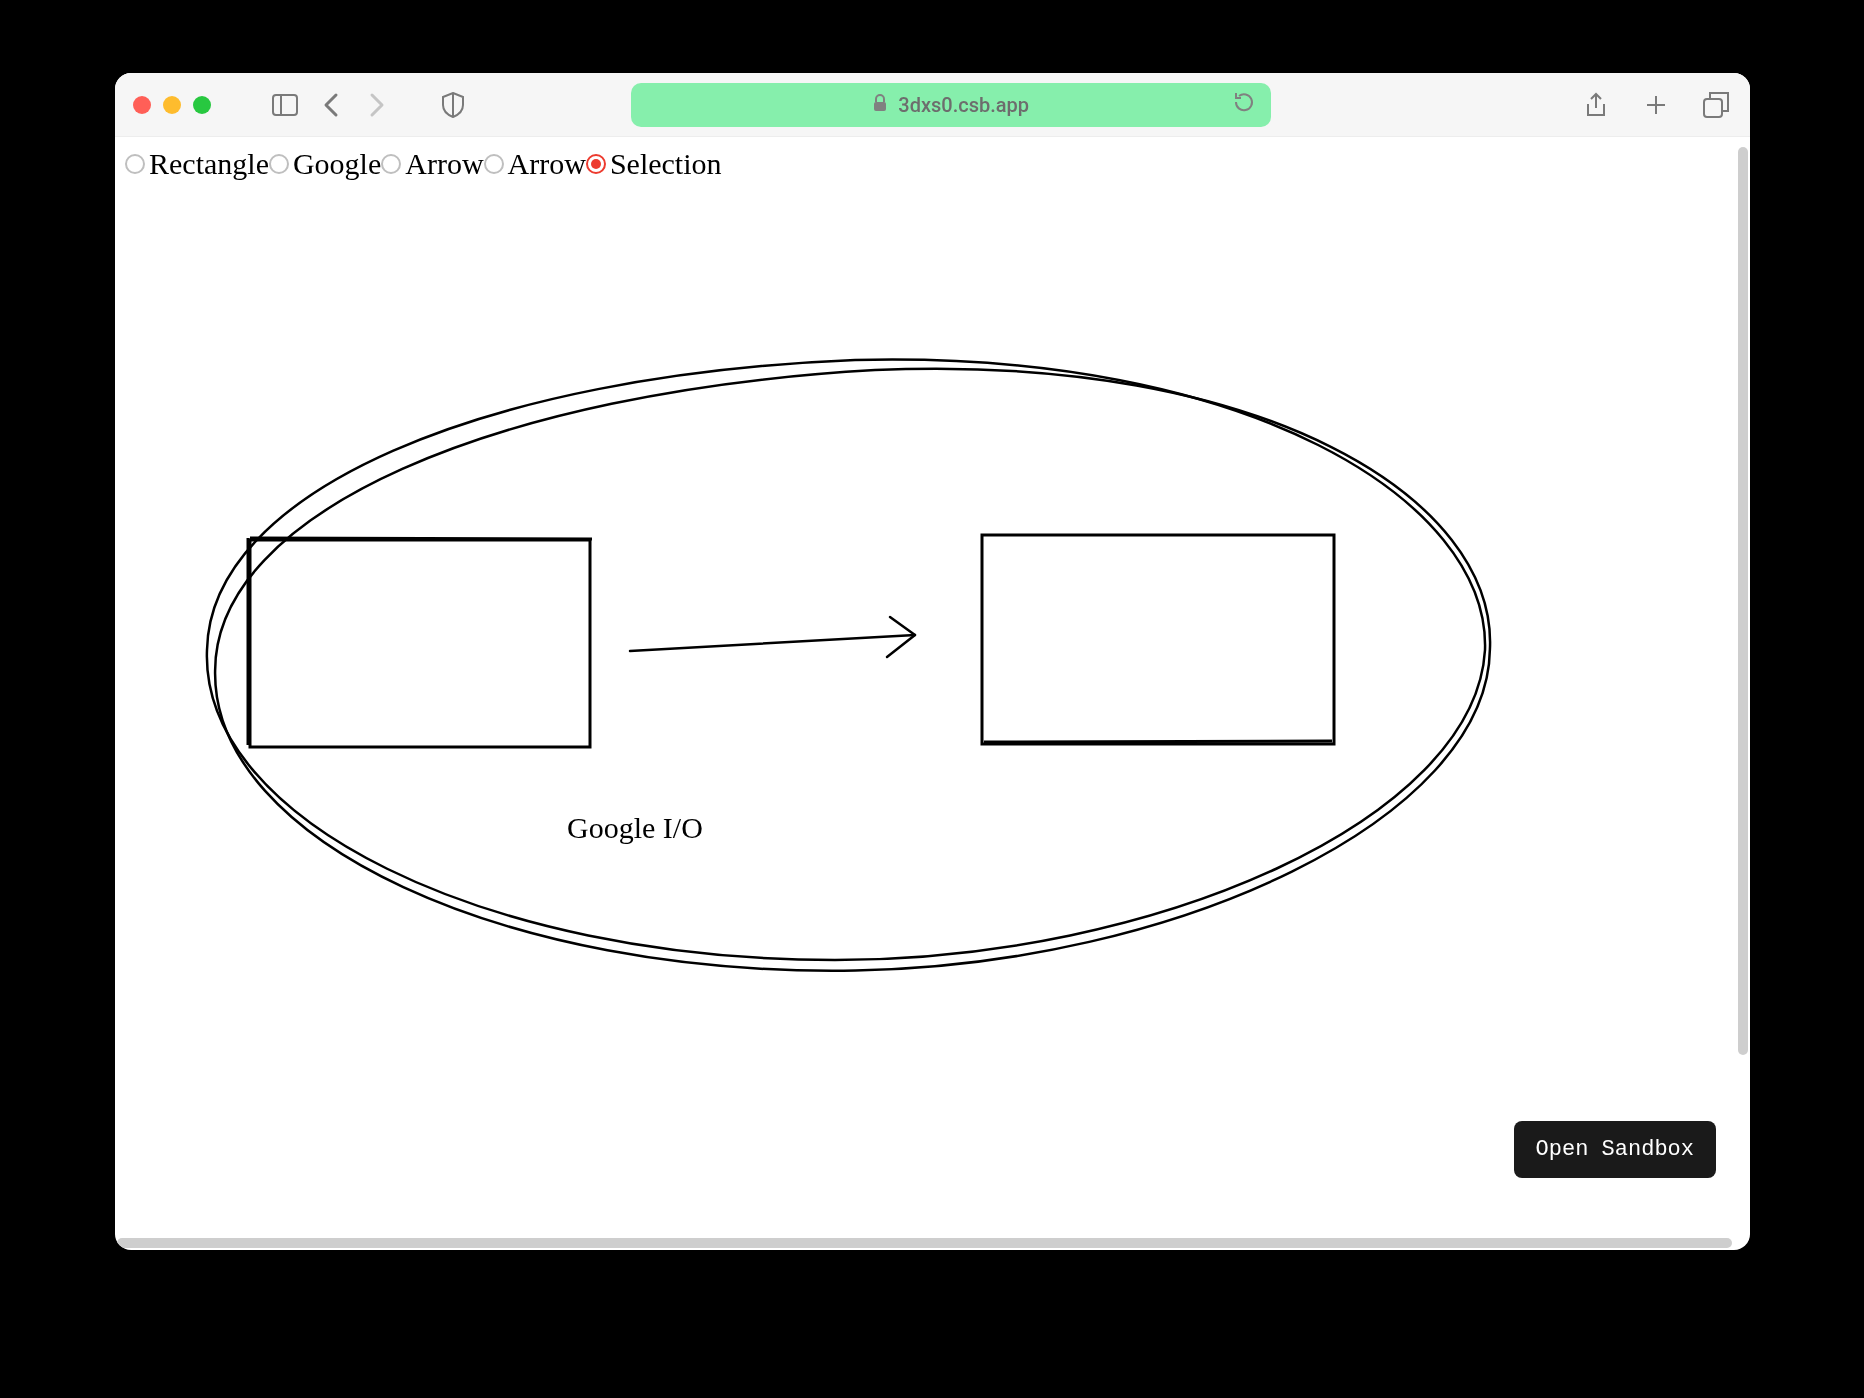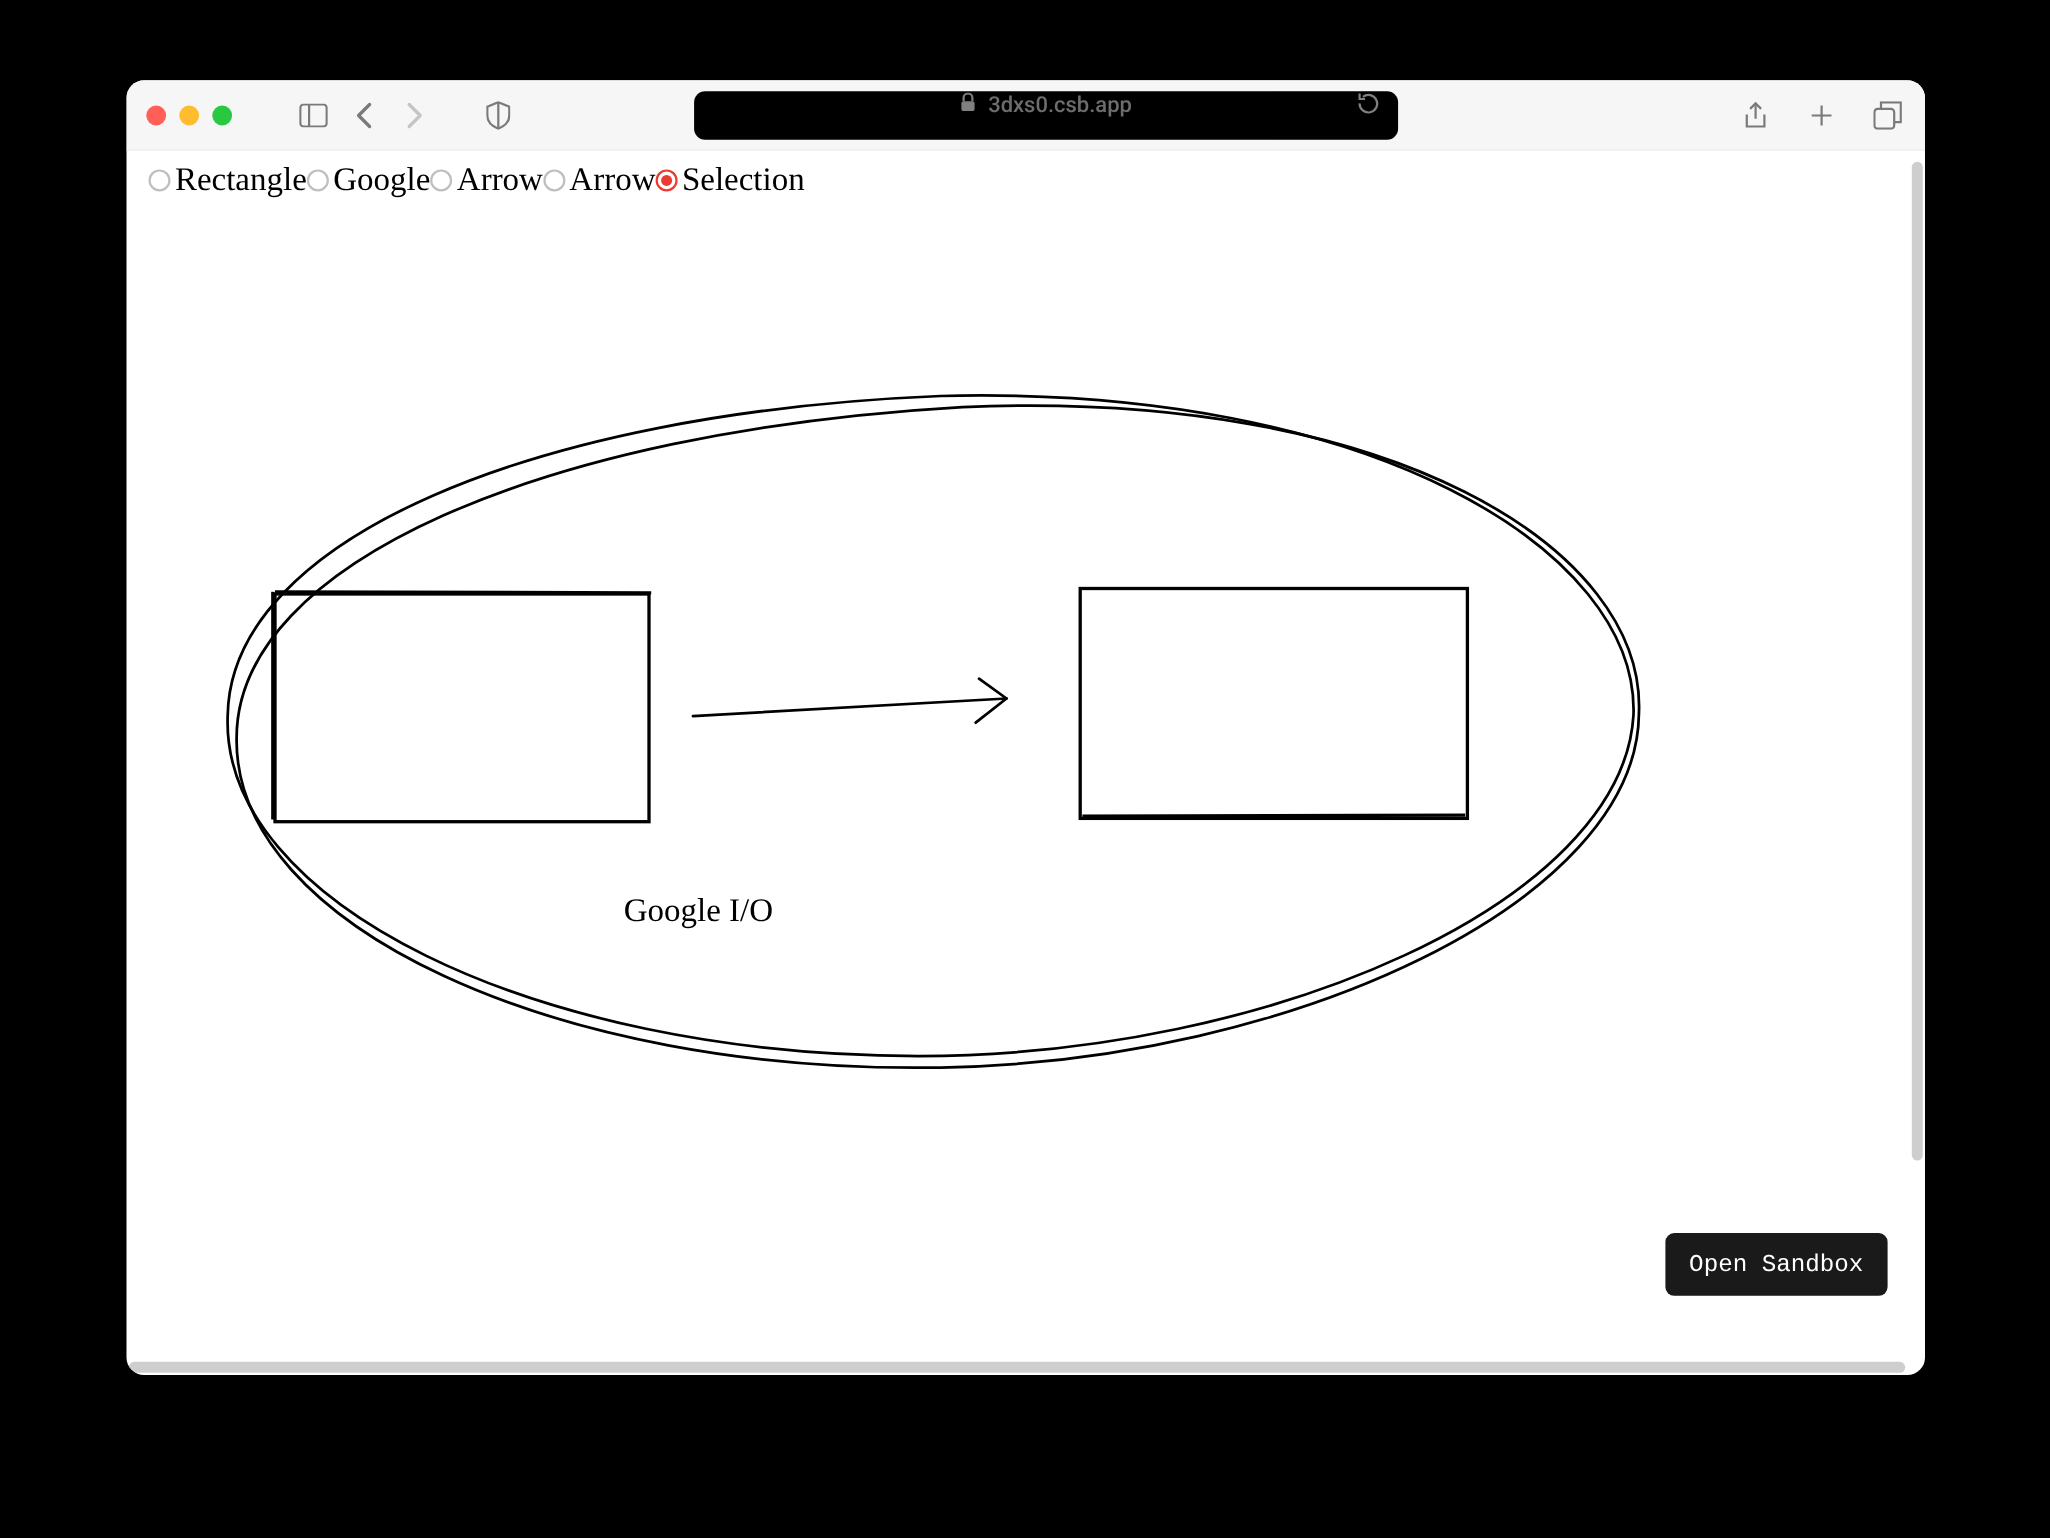--- a/index.html
+++ b/index.html
@@ -29,31 +29,31 @@
     border-bottom:1px solid #ededed;
   }
   .traffic { display:flex; gap:12px; margin-right:44px; }
   .traffic .dot { width:18px; height:18px; border-radius:50%; }
   .dot.red{background:#ff5f57;} .dot.yellow{background:#febc2e;} .dot.green{background:#28c840;}
   .tb-btn { width:32px; height:32px; display:flex; align-items:center; justify-content:center; color:#7a7a7a; }
   .tb-btn.dis { color:#c5c5c5; }
   .addr {
     flex:0 0 640px;
     margin-left:auto; margin-right:auto;
-    height:44px; background:#000000; border-radius:10px;
-    display:flex; justify-content:center; gap:10px;
+    height:44px; background:#86efac; border-radius:10px;
+    display:flex; align-items:center; justify-content:center; gap:10px;
     color:#6d6d6d; font-size:20px; font-weight:500;
     position:relative;
   }
   .addr .reload { position:absolute; right:16px; }
   .right-ctl { display:flex; gap:28px; margin-left:auto; }
   
   .tool-row {
     display:flex; align-items:center;
-    padding:10px 18px 4px 20px;
+    padding:10px 18px 4px 10px;
     font-family: Georgia, 'Times New Roman', serif;
     font-size:30px;
     font-weight:400;
     gap:0;
   }
   .tool-item { display:flex; align-items:center; margin-right:0; }
   .radio {
     display:inline-block;
     width:20px; height:20px;
     border:2px solid #bfbfbf;

